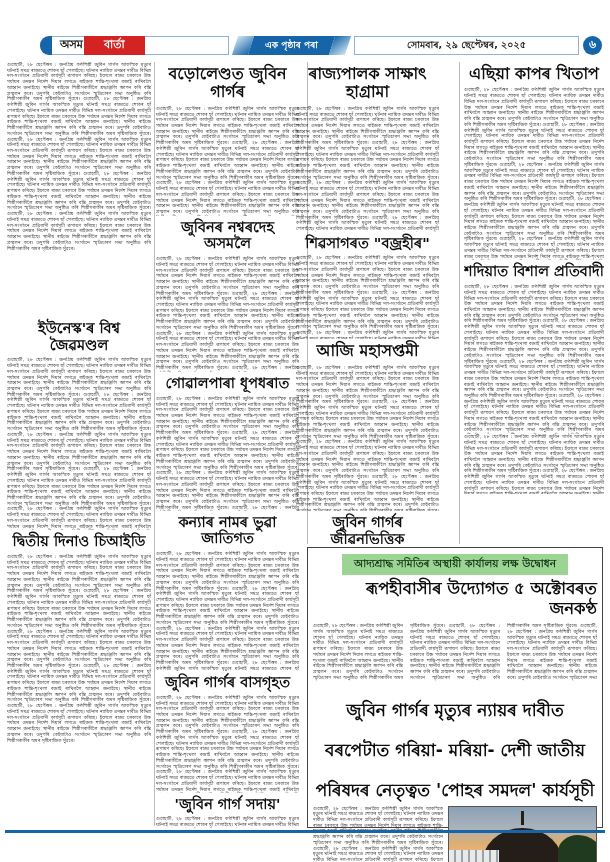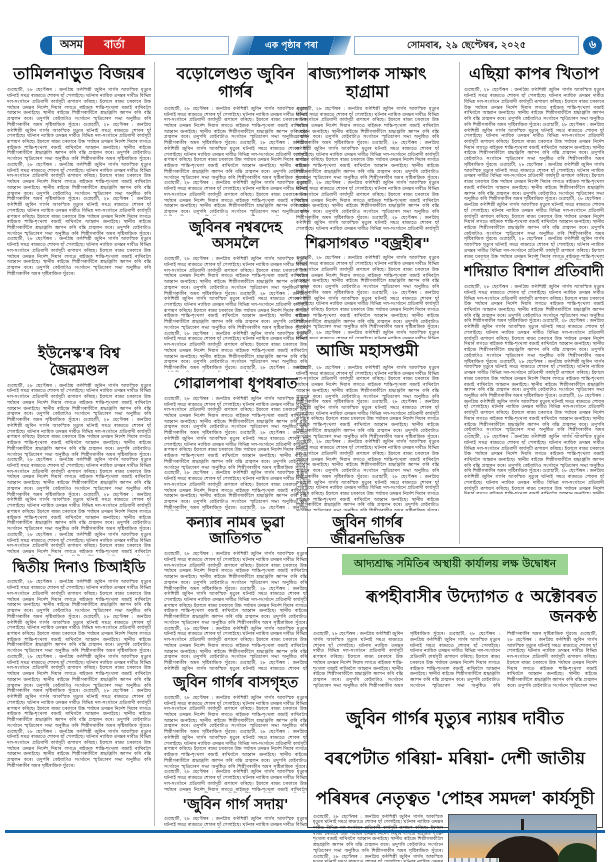--- a/index.html
+++ b/index.html
@@ -15,36 +15,36 @@
   .hdr-skew1{width:16px;background:linear-gradient(135deg,#cfe3f2 0%,#1565a8 100%);transform:skewX(-18deg);margin-left:6px;}
   .hdr-sec{background:#1565a8;color:#fff;font-size:9px;font-weight:bold;display:flex;align-items:center;justify-content:center;padding:0 14px;transform:skewX(-18deg);}
   .hdr-sec span{transform:skewX(18deg);white-space:nowrap;}
   .hdr-skew2{width:16px;background:linear-gradient(135deg,#1565a8 0%,#cfe3f2 100%);transform:skewX(-18deg);margin-right:6px;}
   .hdr-date{background:#fff;border:1px solid #8fb3d4;flex:1;display:flex;align-items:center;justify-content:center;font-size:9.5px;font-weight:bold;color:#222;}
   .hdr-page{width:19px;height:19px;border-radius:50%;background:#1565a8;color:#fff;font-size:11px;font-weight:bold;display:flex;align-items:center;justify-content:center;margin-left:4px;}
 
   
   .col{position:absolute;top:62px;overflow:hidden;}
   #col1{left:7px;width:144px;height:752px;}
-  #col2{left:164px;width:143px;height:766px;}
+  #col2{left:156px;width:143px;height:766px;}
   #col3{left:296px;width:143px;height:482px;}
   #col4{left:464px;width:140px;height:482px;}
   .vsep{position:absolute;width:1px;background:#bcbcbc;top:62px;}
   #sep1{left:154px;height:764px;}
   #sep2{left:307px;height:482px;}
   #sep3{left:459px;height:482px;}
 
   .headline{font-weight:bold;color:#0d0d0d;text-align:center;line-height:1.15;margin:3px 0 4px 0;}
   .lead{font-size:16px;}
   .sub{font-size:14.5px;}
   .body{font-size:4.6px;line-height:1.25;text-align:justify;color:#161616;overflow:hidden;word-break:break-word;}
 
   
   .fbox{position:absolute;left:307px;top:547px;width:296px;height:281px;border:1px solid #444;background:#fff;box-sizing:border-box;padding:4px 5px;}
-  .kicker{background:#9cd494;color:#123a12;font-weight:bold;font-size:10.5px;text-align:center;width:fit-content;margin:2px auto 12px auto;padding:2px 12px;}
+  .kicker{background:#9cd494;color:#123a12;font-weight:bold;font-size:10.5px;text-align:center;width:fit-content;margin:2px auto 4px auto;padding:2px 12px;}
   .fh1{font-size:16.5px;font-weight:bold;text-align:right;line-height:1.22;color:#0d0d0d;}
   .f3col{column-count:3;column-gap:7px;height:58px;margin-top:4px;overflow:hidden;}
   .fh2{font-size:17px;font-weight:bold;text-align:center;line-height:1.3;color:#0d0d0d;margin-top:18px;}
   .fbottom{display:flex;margin-top:4px;gap:5px;}
   .fbody-left{flex:0 0 130px;height:96px;overflow:hidden;}
   .photo-wrap{flex:1;display:flex;flex-direction:column;}
   .photo{height:62px;border:1px solid #555;position:relative;overflow:hidden;background:linear-gradient(180deg,#8ba1b6 0%,#aab3bb 34%,#dcae72 58%,#e9b57c 74%,#c49a66 100%);}
   .dome{position:absolute;left:22%;bottom:-8px;width:56%;height:78%;background:#241d18;border-radius:50% 50% 14% 14%/80% 80% 10% 10%;}
   .spire{position:absolute;left:49%;top:4px;width:3px;height:14px;background:#241d18;}
   .trees{position:absolute;right:-6px;bottom:-4px;width:30%;height:60%;background:#203a20;border-radius:45% 55% 0 0;}
@@ -72,21 +72,20 @@
     <div class="hdr-date">সোমবাৰ, ২৯ ছেপ্টেম্বৰ, ২০২৫</div>
     <div class="hdr-page">৬</div>
   </div>
 
   <div class="vsep" id="sep1"></div>
   <div class="vsep" id="sep2"></div>
   <div class="vsep" id="sep3"></div>
 
   <div class="col" id="col1">
     <div>
-      <div class="headline lead">তামিলনাড়ুত বিজয়ৰ</div>
       <div class="body" style="height:255px">গুৱাহাটী, ২৮ ছেপ্টেম্বৰ : জনপ্ৰিয় কণ্ঠশিল্পী জুবিন গাৰ্গৰ আকস্মিক মৃত্যুৰ ঘটনাই সমগ্ৰ ৰাজ্যতে শোকৰ ছাঁ পেলাইছে। ঘটনাৰ ন্যায়িক তদন্তৰ দাবীত বিভিন্ন দল-সংগঠনে প্ৰতিবাদী কাৰ্যসূচী ৰূপায়ণ কৰিছে। ইফালে ৰাজ্য চৰকাৰে উচ্চ পৰ্যায়ৰ তদন্তৰ নিৰ্দেশ দিয়াৰ লগতে ৰাইজক শান্তি-শৃংখলা বজাই ৰাখিবলৈ আহ্বান জনাইছে। স্থানীয় ৰাইজে শিল্পীগৰাকীলৈ শ্ৰদ্ধাঞ্জলি জ্ঞাপন কৰি বন্তি প্ৰজ্বলন কৰে। তদুপৰি কেইবাটাও সংগঠনে স্মৃতিচাৰণ সভা অনুষ্ঠিত কৰি শিল্পীগৰাকীৰ অমৰ সৃষ্টিৰাজিক সুঁৱৰে। গুৱাহাটী, ২৮ ছেপ্টেম্বৰ : জনপ্ৰিয় কণ্ঠশিল্পী জুবিন গাৰ্গৰ আকস্মিক মৃত্যুৰ ঘটনাই সমগ্ৰ ৰাজ্যতে শোকৰ ছাঁ পেলাইছে। ঘটনাৰ ন্যায়িক তদন্তৰ দাবীত বিভিন্ন দল-সংগঠনে প্ৰতিবাদী কাৰ্যসূচী ৰূপায়ণ কৰিছে। ইফালে ৰাজ্য চৰকাৰে উচ্চ পৰ্যায়ৰ তদন্তৰ নিৰ্দেশ দিয়াৰ লগতে ৰাইজক শান্তি-শৃংখলা বজাই ৰাখিবলৈ আহ্বান জনাইছে। স্থানীয় ৰাইজে শিল্পীগৰাকীলৈ শ্ৰদ্ধাঞ্জলি জ্ঞাপন কৰি বন্তি প্ৰজ্বলন কৰে। তদুপৰি কেইবাটাও সংগঠনে স্মৃতিচাৰণ সভা অনুষ্ঠিত কৰি শিল্পীগৰাকীৰ অমৰ সৃষ্টিৰাজিক সুঁৱৰে। গুৱাহাটী, ২৮ ছেপ্টেম্বৰ : জনপ্ৰিয় কণ্ঠশিল্পী জুবিন গাৰ্গৰ আকস্মিক মৃত্যুৰ ঘটনাই সমগ্ৰ ৰাজ্যতে শোকৰ ছাঁ পেলাইছে। ঘটনাৰ ন্যায়িক তদন্তৰ দাবীত বিভিন্ন দল-সংগঠনে প্ৰতিবাদী কাৰ্যসূচী ৰূপায়ণ কৰিছে। ইফালে ৰাজ্য চৰকাৰে উচ্চ পৰ্যায়ৰ তদন্তৰ নিৰ্দেশ দিয়াৰ লগতে ৰাইজক শান্তি-শৃংখলা বজাই ৰাখিবলৈ আহ্বান জনাইছে। স্থানীয় ৰাইজে শিল্পীগৰাকীলৈ শ্ৰদ্ধাঞ্জলি জ্ঞাপন কৰি বন্তি প্ৰজ্বলন কৰে। তদুপৰি কেইবাটাও সংগঠনে স্মৃতিচাৰণ সভা অনুষ্ঠিত কৰি শিল্পীগৰাকীৰ অমৰ সৃষ্টিৰাজিক সুঁৱৰে। গুৱাহাটী, ২৮ ছেপ্টেম্বৰ : জনপ্ৰিয় কণ্ঠশিল্পী জুবিন গাৰ্গৰ আকস্মিক মৃত্যুৰ ঘটনাই সমগ্ৰ ৰাজ্যতে শোকৰ ছাঁ পেলাইছে। ঘটনাৰ ন্যায়িক তদন্তৰ দাবীত বিভিন্ন দল-সংগঠনে প্ৰতিবাদী কাৰ্যসূচী ৰূপায়ণ কৰিছে। ইফালে ৰাজ্য চৰকাৰে উচ্চ পৰ্যায়ৰ তদন্তৰ নিৰ্দেশ দিয়াৰ লগতে ৰাইজক শান্তি-শৃংখলা বজাই ৰাখিবলৈ আহ্বান জনাইছে। স্থানীয় ৰাইজে শিল্পীগৰাকীলৈ শ্ৰদ্ধাঞ্জলি জ্ঞাপন কৰি বন্তি প্ৰজ্বলন কৰে। তদুপৰি কেইবাটাও সংগঠনে স্মৃতিচাৰণ সভা অনুষ্ঠিত কৰি শিল্পীগৰাকীৰ অমৰ সৃষ্টিৰাজিক সুঁৱৰে। গুৱাহাটী, ২৮ ছেপ্টেম্বৰ : জনপ্ৰিয় কণ্ঠশিল্পী জুবিন গাৰ্গৰ আকস্মিক মৃত্যুৰ ঘটনাই সমগ্ৰ ৰাজ্যতে শোকৰ ছাঁ পেলাইছে। ঘটনাৰ ন্যায়িক তদন্তৰ দাবীত বিভিন্ন দল-সংগঠনে প্ৰতিবাদী কাৰ্যসূচী ৰূপায়ণ কৰিছে। ইফালে ৰাজ্য চৰকাৰে উচ্চ পৰ্যায়ৰ তদন্তৰ নিৰ্দেশ দিয়াৰ লগতে ৰাইজক শান্তি-শৃংখলা বজাই ৰাখিবলৈ আহ্বান জনাইছে। স্থানীয় ৰাইজে শিল্পীগৰাকীলৈ শ্ৰদ্ধাঞ্জলি জ্ঞাপন কৰি বন্তি প্ৰজ্বলন কৰে। তদুপৰি কেইবাটাও সংগঠনে স্মৃতিচাৰণ সভা অনুষ্ঠিত কৰি শিল্পীগৰাকীৰ অমৰ সৃষ্টিৰাজিক সুঁৱৰে।</div>
     </div>
     <div>
       <div class="headline sub">ইউনেস্ক'ৰ বিশ্ব জৈৱমণ্ডল</div>
       <div class="body" style="height:173px">গুৱাহাটী, ২৮ ছেপ্টেম্বৰ : জনপ্ৰিয় কণ্ঠশিল্পী জুবিন গাৰ্গৰ আকস্মিক মৃত্যুৰ ঘটনাই সমগ্ৰ ৰাজ্যতে শোকৰ ছাঁ পেলাইছে। ঘটনাৰ ন্যায়িক তদন্তৰ দাবীত বিভিন্ন দল-সংগঠনে প্ৰতিবাদী কাৰ্যসূচী ৰূপায়ণ কৰিছে। ইফালে ৰাজ্য চৰকাৰে উচ্চ পৰ্যায়ৰ তদন্তৰ নিৰ্দেশ দিয়াৰ লগতে ৰাইজক শান্তি-শৃংখলা বজাই ৰাখিবলৈ আহ্বান জনাইছে। স্থানীয় ৰাইজে শিল্পীগৰাকীলৈ শ্ৰদ্ধাঞ্জলি জ্ঞাপন কৰি বন্তি প্ৰজ্বলন কৰে। তদুপৰি কেইবাটাও সংগঠনে স্মৃতিচাৰণ সভা অনুষ্ঠিত কৰি শিল্পীগৰাকীৰ অমৰ সৃষ্টিৰাজিক সুঁৱৰে। গুৱাহাটী, ২৮ ছেপ্টেম্বৰ : জনপ্ৰিয় কণ্ঠশিল্পী জুবিন গাৰ্গৰ আকস্মিক মৃত্যুৰ ঘটনাই সমগ্ৰ ৰাজ্যতে শোকৰ ছাঁ পেলাইছে। ঘটনাৰ ন্যায়িক তদন্তৰ দাবীত বিভিন্ন দল-সংগঠনে প্ৰতিবাদী কাৰ্যসূচী ৰূপায়ণ কৰিছে। ইফালে ৰাজ্য চৰকাৰে উচ্চ পৰ্যায়ৰ তদন্তৰ নিৰ্দেশ দিয়াৰ লগতে ৰাইজক শান্তি-শৃংখলা বজাই ৰাখিবলৈ আহ্বান জনাইছে। স্থানীয় ৰাইজে শিল্পীগৰাকীলৈ শ্ৰদ্ধাঞ্জলি জ্ঞাপন কৰি বন্তি প্ৰজ্বলন কৰে। তদুপৰি কেইবাটাও সংগঠনে স্মৃতিচাৰণ সভা অনুষ্ঠিত কৰি শিল্পীগৰাকীৰ অমৰ সৃষ্টিৰাজিক সুঁৱৰে। গুৱাহাটী, ২৮ ছেপ্টেম্বৰ : জনপ্ৰিয় কণ্ঠশিল্পী জুবিন গাৰ্গৰ আকস্মিক মৃত্যুৰ ঘটনাই সমগ্ৰ ৰাজ্যতে শোকৰ ছাঁ পেলাইছে। ঘটনাৰ ন্যায়িক তদন্তৰ দাবীত বিভিন্ন দল-সংগঠনে প্ৰতিবাদী কাৰ্যসূচী ৰূপায়ণ কৰিছে। ইফালে ৰাজ্য চৰকাৰে উচ্চ পৰ্যায়ৰ তদন্তৰ নিৰ্দেশ দিয়াৰ লগতে ৰাইজক শান্তি-শৃংখলা বজাই ৰাখিবলৈ আহ্বান জনাইছে। স্থানীয় ৰাইজে শিল্পীগৰাকীলৈ শ্ৰদ্ধাঞ্জলি জ্ঞাপন কৰি বন্তি প্ৰজ্বলন কৰে। তদুপৰি কেইবাটাও সংগঠনে স্মৃতিচাৰণ সভা অনুষ্ঠিত কৰি শিল্পীগৰাকীৰ অমৰ সৃষ্টিৰাজিক সুঁৱৰে। গুৱাহাটী, ২৮ ছেপ্টেম্বৰ : জনপ্ৰিয় কণ্ঠশিল্পী জুবিন গাৰ্গৰ আকস্মিক মৃত্যুৰ ঘটনাই সমগ্ৰ ৰাজ্যতে শোকৰ ছাঁ পেলাইছে। ঘটনাৰ ন্যায়িক তদন্তৰ দাবীত বিভিন্ন দল-সংগঠনে প্ৰতিবাদী কাৰ্যসূচী ৰূপায়ণ কৰিছে। ইফালে ৰাজ্য চৰকাৰে উচ্চ পৰ্যায়ৰ তদন্তৰ নিৰ্দেশ দিয়াৰ লগতে ৰাইজক শান্তি-শৃংখলা বজাই ৰাখিবলৈ আহ্বান জনাইছে। স্থানীয় ৰাইজে শিল্পীগৰাকীলৈ শ্ৰদ্ধাঞ্জলি জ্ঞাপন কৰি বন্তি প্ৰজ্বলন কৰে। তদুপৰি কেইবাটাও সংগঠনে স্মৃতিচাৰণ সভা অনুষ্ঠিত কৰি শিল্পীগৰাকীৰ অমৰ সৃষ্টিৰাজিক সুঁৱৰে। গুৱাহাটী, ২৮ ছেপ্টেম্বৰ : জনপ্ৰিয় কণ্ঠশিল্পী জুবিন গাৰ্গৰ আকস্মিক মৃত্যুৰ ঘটনাই সমগ্ৰ ৰাজ্যতে শোকৰ ছাঁ পেলাইছে। ঘটনাৰ ন্যায়িক তদন্তৰ দাবীত বিভিন্ন দল-সংগঠনে প্ৰতিবাদী কাৰ্যসূচী ৰূপায়ণ কৰিছে। ইফালে ৰাজ্য চৰকাৰে উচ্চ পৰ্যায়ৰ তদন্তৰ নিৰ্দেশ দিয়াৰ লগতে ৰাইজক শান্তি-শৃংখলা বজাই ৰাখিবলৈ আহ্বান জনাইছে। স্থানীয় ৰাইজে শিল্পীগৰাকীলৈ শ্ৰদ্ধাঞ্জলি জ্ঞাপন কৰি বন্তি প্ৰজ্বলন কৰে। তদুপৰি কেইবাটাও সংগঠনে স্মৃতিচাৰণ সভা অনুষ্ঠিত কৰি শিল্পীগৰাকীৰ অমৰ সৃষ্টিৰাজিক সুঁৱৰে।</div>
     </div>
     <div>
       <div class="headline sub">দ্বিতীয় দিনাও চিআইডি</div>
       <div class="body" style="height:230px">গুৱাহাটী, ২৮ ছেপ্টেম্বৰ : জনপ্ৰিয় কণ্ঠশিল্পী জুবিন গাৰ্গৰ আকস্মিক মৃত্যুৰ ঘটনাই সমগ্ৰ ৰাজ্যতে শোকৰ ছাঁ পেলাইছে। ঘটনাৰ ন্যায়িক তদন্তৰ দাবীত বিভিন্ন দল-সংগঠনে প্ৰতিবাদী কাৰ্যসূচী ৰূপায়ণ কৰিছে। ইফালে ৰাজ্য চৰকাৰে উচ্চ পৰ্যায়ৰ তদন্তৰ নিৰ্দেশ দিয়াৰ লগতে ৰাইজক শান্তি-শৃংখলা বজাই ৰাখিবলৈ আহ্বান জনাইছে। স্থানীয় ৰাইজে শিল্পীগৰাকীলৈ শ্ৰদ্ধাঞ্জলি জ্ঞাপন কৰি বন্তি প্ৰজ্বলন কৰে। তদুপৰি কেইবাটাও সংগঠনে স্মৃতিচাৰণ সভা অনুষ্ঠিত কৰি শিল্পীগৰাকীৰ অমৰ সৃষ্টিৰাজিক সুঁৱৰে। গুৱাহাটী, ২৮ ছেপ্টেম্বৰ : জনপ্ৰিয় কণ্ঠশিল্পী জুবিন গাৰ্গৰ আকস্মিক মৃত্যুৰ ঘটনাই সমগ্ৰ ৰাজ্যতে শোকৰ ছাঁ পেলাইছে। ঘটনাৰ ন্যায়িক তদন্তৰ দাবীত বিভিন্ন দল-সংগঠনে প্ৰতিবাদী কাৰ্যসূচী ৰূপায়ণ কৰিছে। ইফালে ৰাজ্য চৰকাৰে উচ্চ পৰ্যায়ৰ তদন্তৰ নিৰ্দেশ দিয়াৰ লগতে ৰাইজক শান্তি-শৃংখলা বজাই ৰাখিবলৈ আহ্বান জনাইছে। স্থানীয় ৰাইজে শিল্পীগৰাকীলৈ শ্ৰদ্ধাঞ্জলি জ্ঞাপন কৰি বন্তি প্ৰজ্বলন কৰে। তদুপৰি কেইবাটাও সংগঠনে স্মৃতিচাৰণ সভা অনুষ্ঠিত কৰি শিল্পীগৰাকীৰ অমৰ সৃষ্টিৰাজিক সুঁৱৰে। গুৱাহাটী, ২৮ ছেপ্টেম্বৰ : জনপ্ৰিয় কণ্ঠশিল্পী জুবিন গাৰ্গৰ আকস্মিক মৃত্যুৰ ঘটনাই সমগ্ৰ ৰাজ্যতে শোকৰ ছাঁ পেলাইছে। ঘটনাৰ ন্যায়িক তদন্তৰ দাবীত বিভিন্ন দল-সংগঠনে প্ৰতিবাদী কাৰ্যসূচী ৰূপায়ণ কৰিছে। ইফালে ৰাজ্য চৰকাৰে উচ্চ পৰ্যায়ৰ তদন্তৰ নিৰ্দেশ দিয়াৰ লগতে ৰাইজক শান্তি-শৃংখলা বজাই ৰাখিবলৈ আহ্বান জনাইছে। স্থানীয় ৰাইজে শিল্পীগৰাকীলৈ শ্ৰদ্ধাঞ্জলি জ্ঞাপন কৰি বন্তি প্ৰজ্বলন কৰে। তদুপৰি কেইবাটাও সংগঠনে স্মৃতিচাৰণ সভা অনুষ্ঠিত কৰি শিল্পীগৰাকীৰ অমৰ সৃষ্টিৰাজিক সুঁৱৰে। গুৱাহাটী, ২৮ ছেপ্টেম্বৰ : জনপ্ৰিয় কণ্ঠশিল্পী জুবিন গাৰ্গৰ আকস্মিক মৃত্যুৰ ঘটনাই সমগ্ৰ ৰাজ্যতে শোকৰ ছাঁ পেলাইছে। ঘটনাৰ ন্যায়িক তদন্তৰ দাবীত বিভিন্ন দল-সংগঠনে প্ৰতিবাদী কাৰ্যসূচী ৰূপায়ণ কৰিছে। ইফালে ৰাজ্য চৰকাৰে উচ্চ পৰ্যায়ৰ তদন্তৰ নিৰ্দেশ দিয়াৰ লগতে ৰাইজক শান্তি-শৃংখলা বজাই ৰাখিবলৈ আহ্বান জনাইছে। স্থানীয় ৰাইজে শিল্পীগৰাকীলৈ শ্ৰদ্ধাঞ্জলি জ্ঞাপন কৰি বন্তি প্ৰজ্বলন কৰে। তদুপৰি কেইবাটাও সংগঠনে স্মৃতিচাৰণ সভা অনুষ্ঠিত কৰি শিল্পীগৰাকীৰ অমৰ সৃষ্টিৰাজিক সুঁৱৰে। গুৱাহাটী, ২৮ ছেপ্টেম্বৰ : জনপ্ৰিয় কণ্ঠশিল্পী জুবিন গাৰ্গৰ আকস্মিক মৃত্যুৰ ঘটনাই সমগ্ৰ ৰাজ্যতে শোকৰ ছাঁ পেলাইছে। ঘটনাৰ ন্যায়িক তদন্তৰ দাবীত বিভিন্ন দল-সংগঠনে প্ৰতিবাদী কাৰ্যসূচী ৰূপায়ণ কৰিছে। ইফালে ৰাজ্য চৰকাৰে উচ্চ পৰ্যায়ৰ তদন্তৰ নিৰ্দেশ দিয়াৰ লগতে ৰাইজক শান্তি-শৃংখলা বজাই ৰাখিবলৈ আহ্বান জনাইছে। স্থানীয় ৰাইজে শিল্পীগৰাকীলৈ শ্ৰদ্ধাঞ্জলি জ্ঞাপন কৰি বন্তি প্ৰজ্বলন কৰে। তদুপৰি কেইবাটাও সংগঠনে স্মৃতিচাৰণ সভা অনুষ্ঠিত কৰি শিল্পীগৰাকীৰ অমৰ সৃষ্টিৰাজিক সুঁৱৰে।</div>
     </div>

